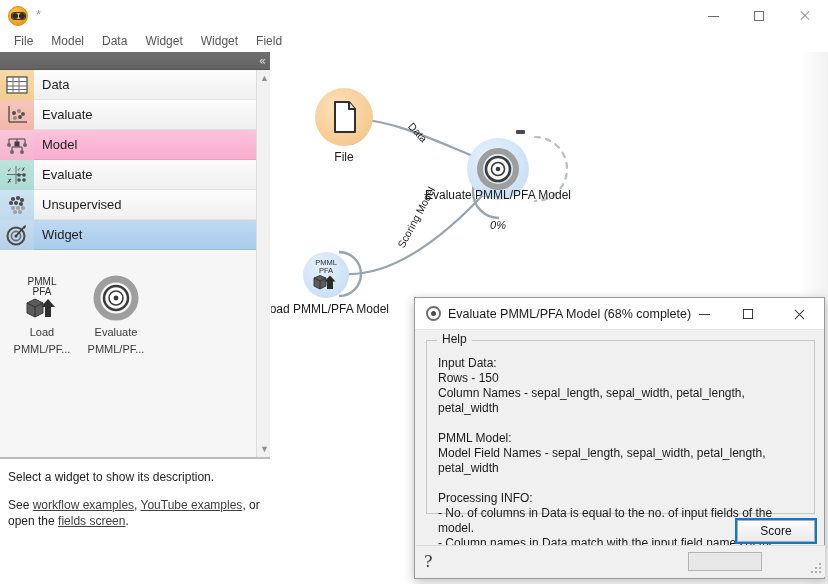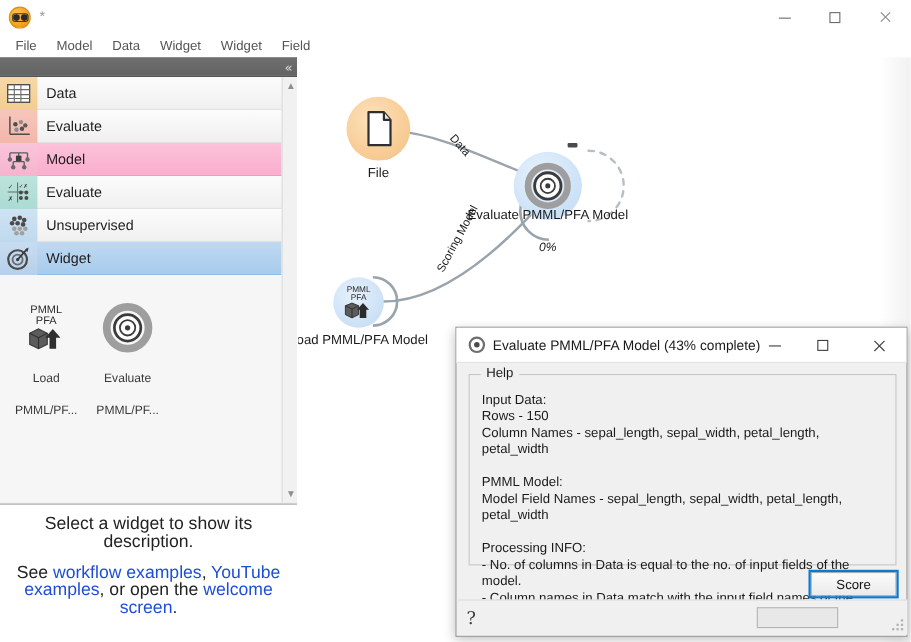--- a/index.html
+++ b/index.html
@@ -118,31 +118,31 @@
 
   
   #widget-area {
     position:absolute; left:0; top:198px; width:256px; height:190px;
     background:#f6f6f6;
   }
   .wtile {
     position:absolute; width:76px; text-align:center;
   }
   .wtile .wicon { height:48px; display:flex; align-items:center; justify-content:center; }
-  .wtile .wlabel { font-size:11px; color:#3a3a3a; line-height:13px; margin-top:16px; }
+  .wtile .wlabel { font-size:11px; color:#3a3a3a; line-height:13px; margin-top:4px; }
 
   
   #desc-panel {
     position:absolute; left:0; top:406px; width:270px; height:140px;
     background:#ffffff;
     border:1px solid #bdbdbd; border-left:none; border-right:none;
     padding:10px 8px;
   }
-  #desc-panel p { margin:0 0 12px 0; font-size:16px; color:#222; line-height:16px;text-align:center; }
-  #desc-panel .lnk { color:#1d4ed8; }
+  #desc-panel p { margin:0 0 12px 0; font-size:12px; color:#222; line-height:16px; }
+  #desc-panel .lnk { color:#404040; text-decoration:underline; }
 
   
   #canvas {
     position:absolute; left:271px; top:52px; width:557px; height:532px;
     background:#ffffff;
     overflow:hidden;
   }
   #canvas-shadow {
     position:absolute; right:0; top:0; width:28px; height:532px;
     background:linear-gradient(to right, rgba(0,0,0,0) 0%, rgba(0,0,0,0.055) 100%);
@@ -422,21 +422,21 @@
 
       <div style="position:absolute;right:0;top:0;width:14px;height:388px;background:#f1f1f1;border-left:1px solid #dcdcdc;">
         <div style="position:absolute;left:3px;top:4px;font-size:9px;color:#8e8e8e;line-height:9px;">▲</div>
         <div style="position:absolute;left:3px;bottom:4px;font-size:9px;color:#8e8e8e;line-height:9px;">▼</div>
       </div>
 
     </div>
 
     <div id="desc-panel">
       <p>Select a widget to show its description.</p>
-      <p><span>See </span><span class="lnk">workflow examples</span><span>, </span><span class="lnk">YouTube examples</span><span>, or open the </span><span class="lnk">welcome screen</span><span>.</span></p>
+      <p><span>See </span><span class="lnk">workflow examples</span><span>, </span><span class="lnk">YouTube examples</span><span>, or open the </span><span class="lnk">fields screen</span><span>.</span></p>
     </div>
 
   </div>
 
   <div id="canvas">
 
     <svg width="557" height="532" style="position:absolute;left:0;top:0;">
 
       <path d="M80 42 A 26 26 0 0 1 80 92" fill="none" stroke="#9aa4ad" stroke-width="2.4"></path>
       <circle cx="86" cy="67" r="2.6" fill="#8c969f"></circle>
@@ -494,21 +494,21 @@
       <div class="nprog" style="left:-71px; top:81px; width:204px;">0%</div>
     </div>
 
     <div id="canvas-shadow"></div>
   </div>
 
   <div id="dialog">
 
     <div id="dlg-title">
       <div id="dlg-icon"></div>
-      <div id="dlg-title-text">Evaluate PMML/PFA Model (43% complete)</div>
+      <div id="dlg-title-text">Evaluate PMML/PFA Model (68% complete)</div>
       <div class="dwbtn" id="dlg-min">
         <span class="dglyph-min"></span>
       </div>
       <div class="dwbtn" id="dlg-max">
         <span class="dglyph-max"></span>
       </div>
       <div class="dwbtn" id="dlg-close">
         <span class="dglyph-close"></span>
       </div>
     </div>

